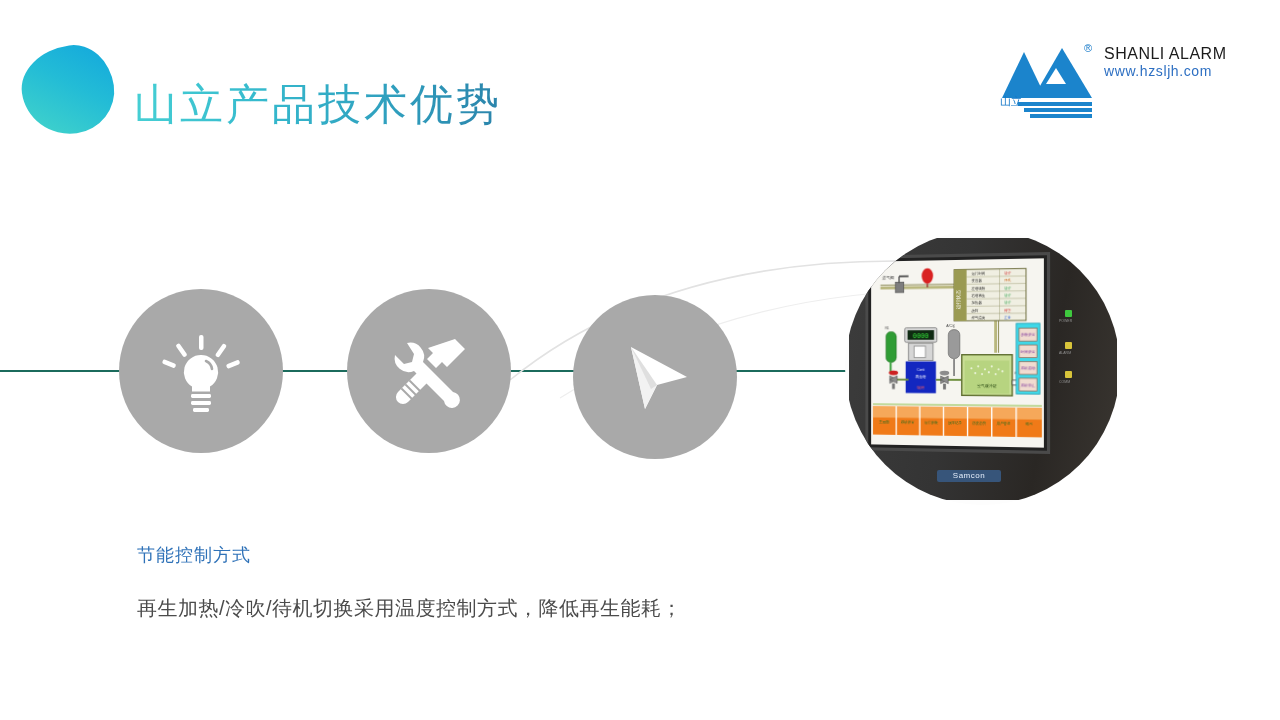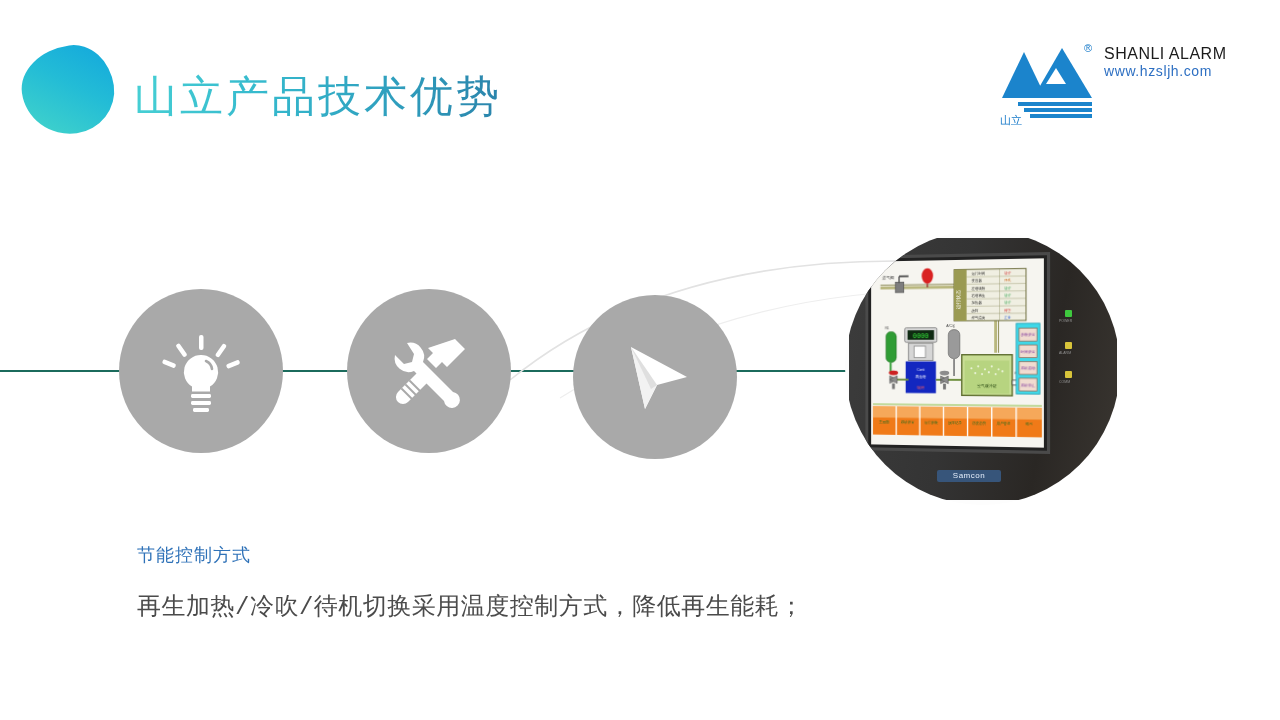--- a/index.html
+++ b/index.html
@@ -13,42 +13,41 @@
 
   
   .blob {
     position: absolute; left: 22px; top: 46px;
     width: 92px; height: 88px;
     background: linear-gradient(215deg, #12a6dd 0%, #23bcd6 45%, #45d6c9 100%);
     border-radius: 58% 42% 47% 53% / 46% 52% 48% 54%;
     transform: rotate(-8deg);
   }
   .slide-title {
-    position: absolute; left: 134px; top: 66px;
+    position: absolute; left: 134px; top: 74px;
     font-size: 43px; line-height: 60px; letter-spacing: 3px;
     font-family: "DejaVu Sans", "Liberation Sans", sans-serif;
     font-weight: 400;
     background: linear-gradient(90deg,#46cfd4 0%, #35b9cd 35%, #2f9fbe 70%, #2b84ab 100%);
     -webkit-background-clip: text; background-clip: text;
     -webkit-text-fill-color: transparent; color: #32aec5;
     white-space: nowrap;
   }
 
   
   .logo { position: absolute; right: 60px; top: 38px; width: 220px; height: 90px; }
   .logo-mark { position: absolute; left: 0; top: 4px; width: 96px; height: 78px; }
   .logo-reg {
     position: absolute; left: 84px; top: 4px;
     font-size: 11px; color: #1478c8;
   }
   .logo-mark-cn {
     position: absolute; left: 0px; top: 56px;
     font-size: 11px; color: #1478c8; letter-spacing: 0px;
     font-family: "DejaVu Sans", sans-serif;
-    margin-top: 19px;
   }
   .logo-text { position: absolute; left: 104px; top: 6px; width: 140px; }
   .logo-cn {
     font-size: 28px; line-height: 30px; color: #101010; letter-spacing: 1px;
     font-family: "DejaVu Sans", sans-serif; font-weight: 400;
   }
   .logo-en {
     font-size: 16px; line-height: 19px; color: #1b1b1b; letter-spacing: 0.5px;
     font-family: "Liberation Sans", sans-serif; font-weight: 400;
   }
@@ -111,23 +110,23 @@
 
   
   .body-heading {
     position: absolute; left: 137px; top: 537px;
     font-size: 18px; line-height: 36px; color: #2f72b8;
     letter-spacing: 1px;
     font-family: "DejaVu Sans", sans-serif;
   }
   .body-line {
     position: absolute; left: 137px;
-    font-size: 24px; line-height: 30px; color: #4b4b4b;
+    font-size: 20px; line-height: 30px; color: #4b4b4b;
     letter-spacing: 0.5px;
-    font-family: Liberation Mono, monospace;
+    font-family: Liberation Sans, sans-serif;
     white-space: nowrap;
     text-align: right;
   }
   #body-line-1 { top: 593px; }
   #body-line-2 { top: 630px; }
 </style>
 </head>
 <body>
 
 <div id="slide">

